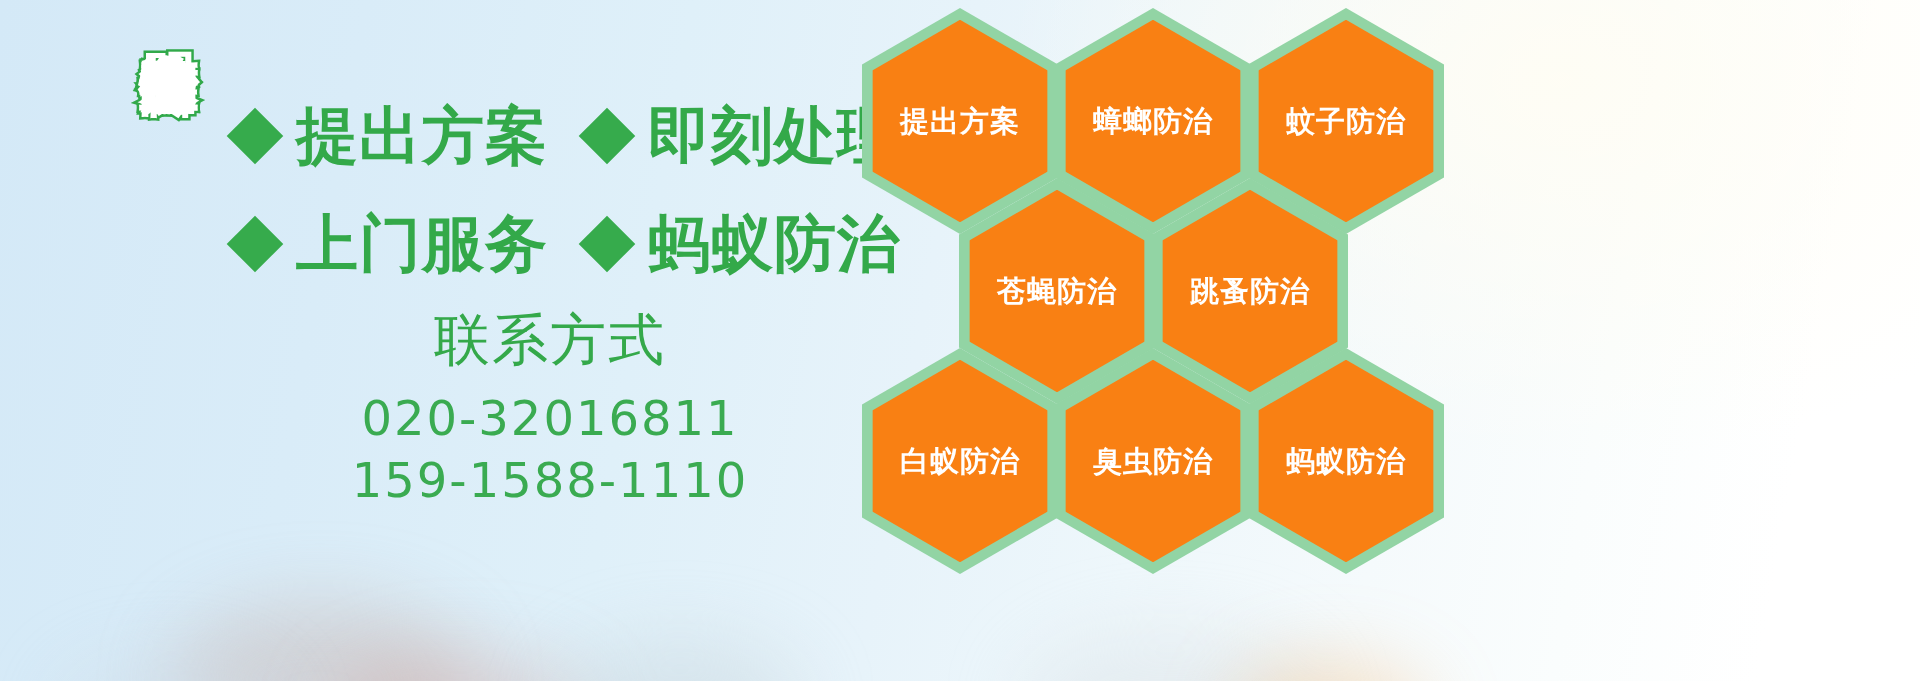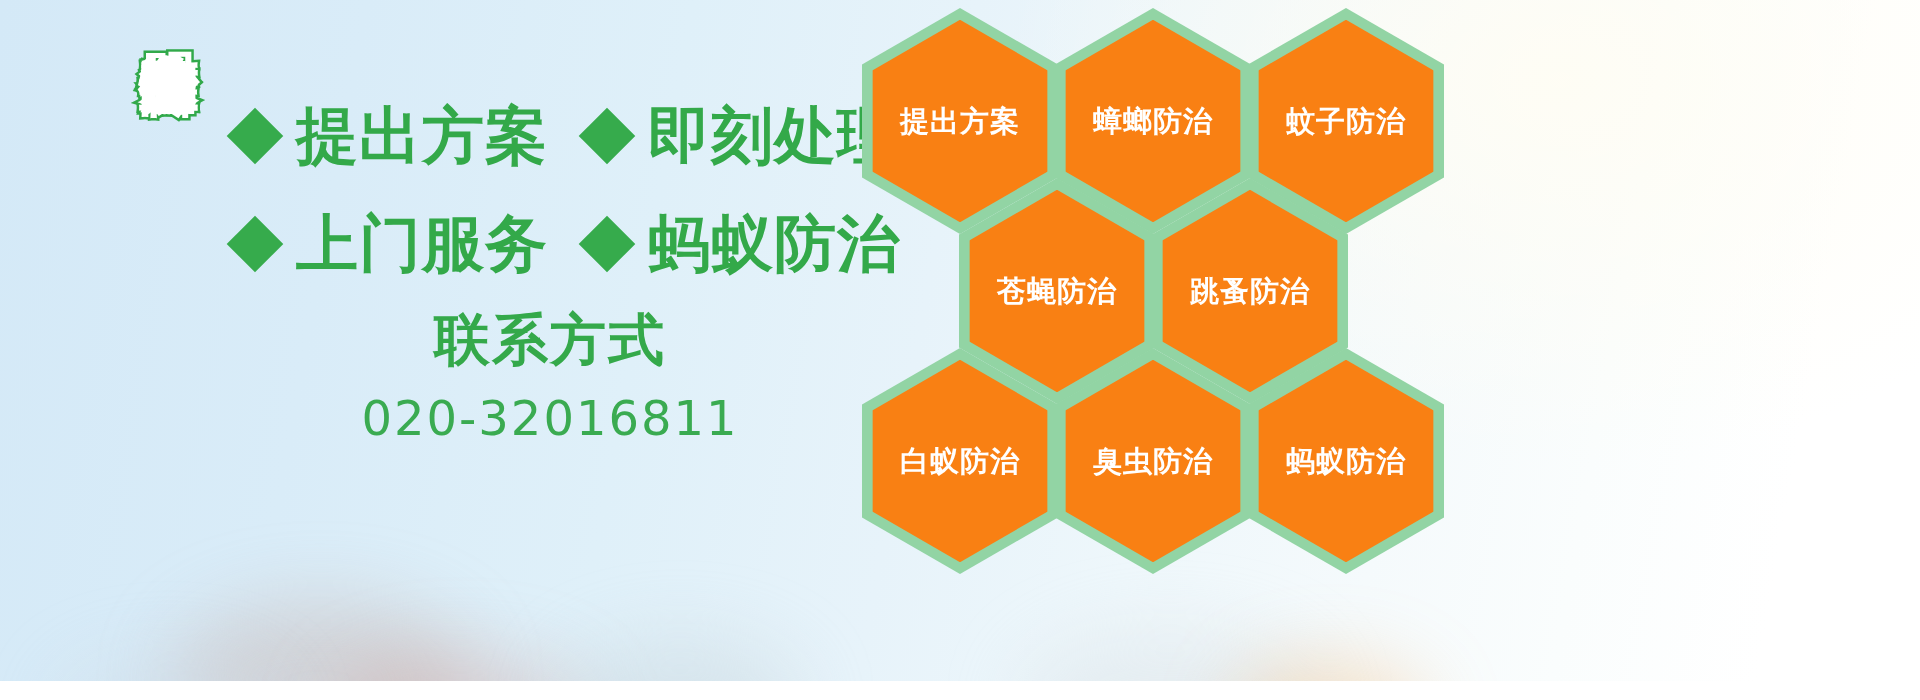--- a/index.html
+++ b/index.html
@@ -94,21 +94,21 @@
 
   
   #contact-block {
     position:absolute;
     left:240px; top:310px;
     width:620px;
     text-align:center;
   }
   #contact-heading {
     font-family:"DejaVu Sans","Liberation Sans",sans-serif;
-    font-weight:bold;
+    font-weight:normal;
     font-size:56px;
     line-height:1.08;
     color:#34a94a;
     letter-spacing:2px;
   }
   .phone-number {
     font-family:"DejaVu Sans","Liberation Sans",sans-serif;
     font-weight:normal;
     font-size:48px;
     line-height:1.28;
@@ -190,20 +190,21 @@
         <span class="diamond-icon"></span>
         <span class="feature-label">蚂蚁防治</span>
       </div>
     </div>
 
   </div>
 
   <div id="contact-block">
     <div id="contact-heading">联系方式</div>
     <div id="phone-primary" class="phone-number">020-32016811</div>
+    <div class="phone-number">159-1588-1110</div>
   </div>
 
   <div id="honeycomb">
     <div class="hex" style="left:0px;  top:8px;">
       <div class="hex-border"></div>
       <div class="hex-fill"></div>
       <div class="hex-label">提出方案</div>
     </div>
     <div class="hex" style="left:193px; top:8px;">
       <div class="hex-border"></div>

